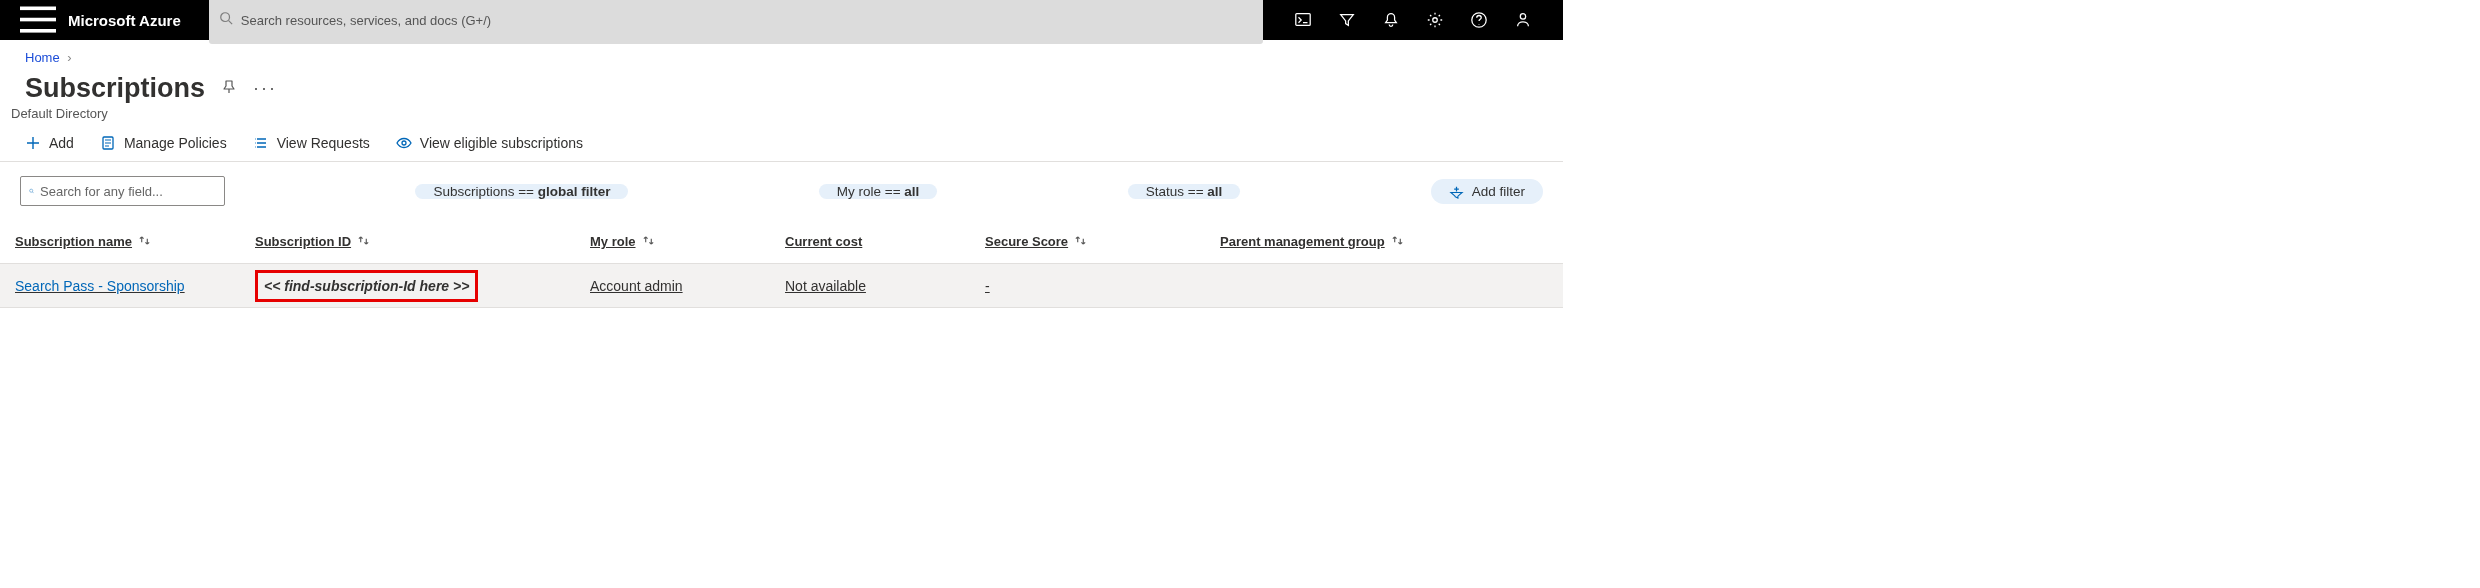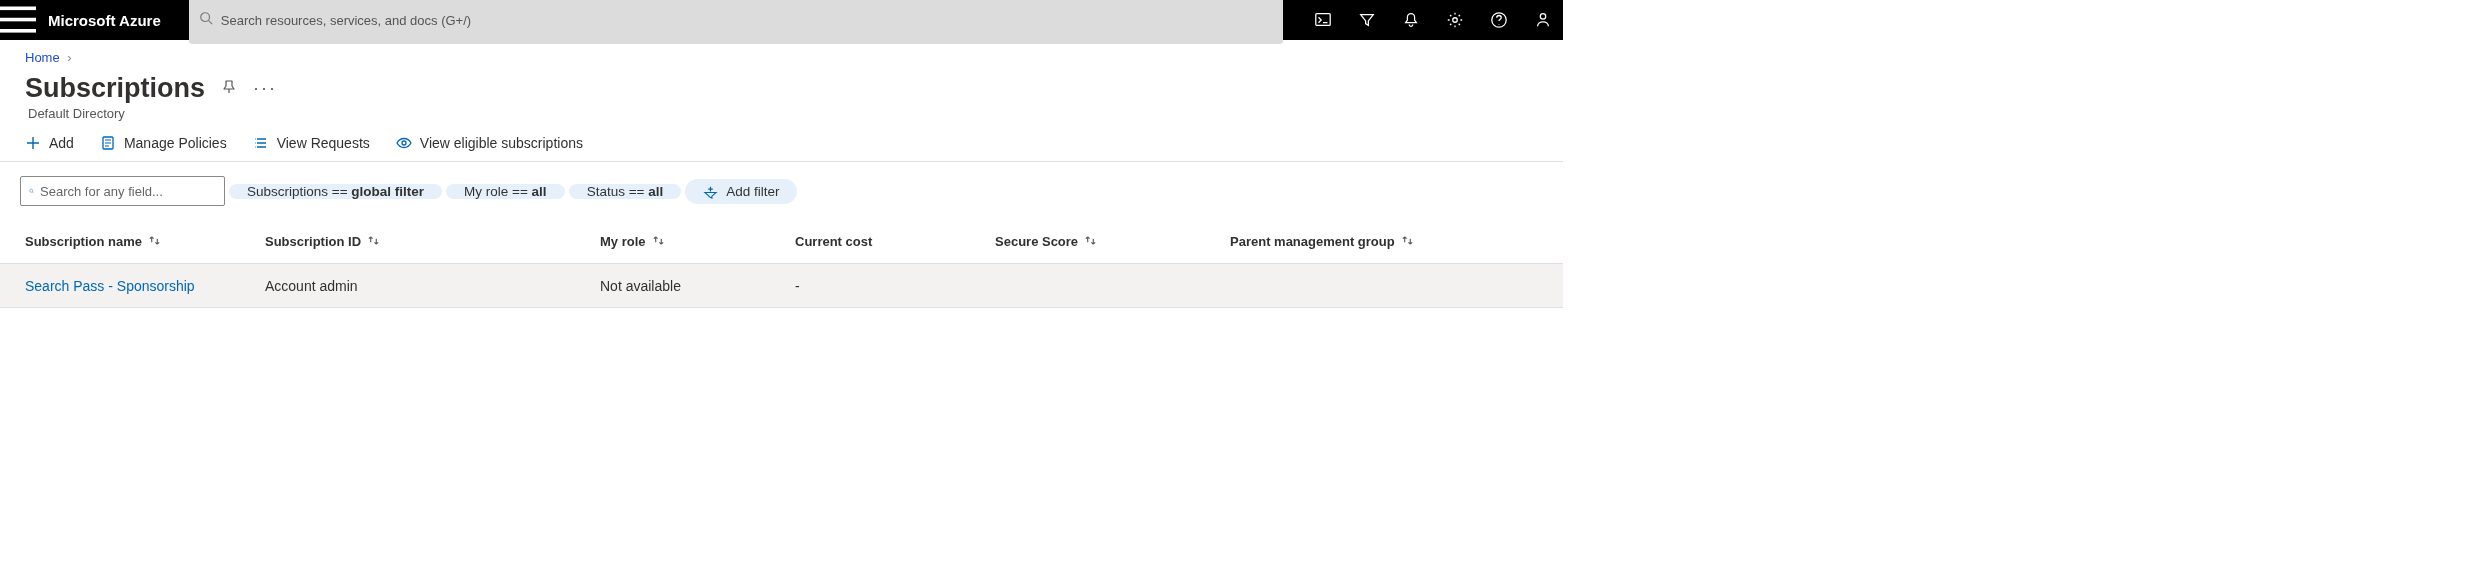--- a/index.html
+++ b/index.html
@@ -1,19 +1,19 @@
 <!DOCTYPE html>
 <html><head>
 <meta charset="utf-8">
 <style>
   * { box-sizing: border-box; margin: 0; padding: 0; }
   body { font-family: 'Segoe UI', Arial, sans-serif; background: #fff; color: #323130; width: 1563px; }
   
   
-  .topbar { display: flex; align-items: center; background: #000; height: 40px; padding: 0 0; }
+  .topbar { display: flex; align-items: center; background: #000; height: 40px; padding: 0 20px; }
   .hamburger { width: 36px; height: 40px; display:flex; align-items:center; justify-content:center; cursor:pointer; }
   .hamburger svg { fill:#fff; }
   .brand { color:#fff; font-size:15px; font-weight:600; margin-left:12px; margin-right:28px; white-space:nowrap; }
   .search-wrap { flex:1; }
   .search-box { display:flex; align-items:center; background:#dcdcdc; border-radius:3px; height:47px; padding:0 10px; }
   .search-box svg { width:14px; height:14px; opacity:.7; margin-right:8px; }
   .search-input { flex:1; border:none; background:transparent; font-size:13px; outline:none; color:#323130; }
   .search-input::placeholder { color:#555; }
   .topicons { display:flex; gap:4px; margin-left:20px; }
   .topicon { width:40px; height:40px; display:flex; align-items:center; justify-content:center; cursor:pointer; }
@@ -23,42 +23,42 @@
   .crumbs { padding: 10px 25px 4px; font-size:13px; }
   .crumb-link { color:#1d4ed8; cursor:pointer; }
   .crumb-sep { color:#888; margin:0 4px; }
   
   
   .titlewrap { display:flex; align-items:center; padding: 4px 25px 0; gap:16px; }
   .page-title { font-size:27px; font-weight:600; }
   .pin, .more { cursor:pointer; color:#555; }
   .pin svg { width:16px; height:16px; stroke:#555; fill:none; }
   .more { font-size:18px; letter-spacing:2px; }
-  .subtitle { padding: 2px 28px 14px; font-size:13px; color:#555; }
+  .subtitle { padding: 2px 11px 14px; font-size:13px; color:#555; }
   
   
   .toolbar { display:flex; align-items:center; gap:26px; padding: 0 25px 10px; border-bottom:1px solid #e1dfdd; }
   .tbtn { display:flex; align-items:center; gap:8px; font-size:14px; color:#323130; cursor:pointer; }
   .tbtn .ico { color:#0067b8; display:flex; }
   .tbtn .ico svg { width:16px; height:16px; }
   
   
-  .filters { display:flex; align-items:center; gap:4px; padding: 14px 20px; }
+  .filters { display:flex; align-items:center; gap:4px; padding: 14px 20px; justify-content: space-between; }
   .field-search { display:flex; align-items:center; border:1px solid #8a8886; border-radius:2px; height:30px; padding:0 8px; width:205px; }
   .field-search svg { width:14px; height:14px; stroke:#0067b8; fill:none; margin-right:6px; }
   .field-search input { border:none; outline:none; font-size:13px; flex:1; }
   .field-search input::placeholder { color:#666; }
   .pill { background:#e6f0fa; border-radius:16px; padding:0 18px; font-size:13.5px; color:#333; }
   .pill .bold { font-weight:700; }
   .addpill { background:#e6f0fa; border-radius:16px; padding:5px 18px; font-size:13.5px; color:#333; display:flex; align-items:center; gap:8px; cursor:pointer; }
   .addpill svg { width:15px; height:15px; stroke:#0067b8; fill:none; }
   
   
   .tbl { width:100%; }
-  .thead, .trow { display:grid; grid-template-columns: 240px 335px 195px 200px 235px 1fr; padding: 0 25px; align-items:center; }
+  .thead, .trow { display:grid; grid-template-columns: 240px 335px 195px 200px 235px 1fr; padding: 0 15px; align-items:center;text-decoration:underline; }
   .thead { height:44px; font-size:13px; font-weight:600; border-bottom:1px solid #e1dfdd; }
   .th { display:flex; align-items:center; gap:6px; }
   .sort svg { width:13px; height:13px; stroke:#555; fill:none; }
   .trow { height:44px; font-size:14px; background:#f3f2f1; border-bottom:1px solid #e1dfdd; }
   .link { color:#0067b8; cursor:pointer; }
   .hilite { border:3px solid #e60000; padding:5px 6px; font-style:italic; font-weight:600; display:inline-block; }
 </style>
 </head>
 <body>
 
@@ -230,18 +230,19 @@
       </div>
     <div class="th">
         <span>Parent management group</span>
         <span class="sort"><svg viewBox="0 0 14 14">
             <path d="M4 9V3M4 3l-2 2M4 3l2 2M10 5v6M10 11l-2-2M10 11l2-2" stroke-width="1.2"></path>
           </svg></span>
       </div>
   </div>
   <div class="trow">
     <div class="link">Search Pass - Sponsorship</div>
+    <div><span class="hilite">&lt;&lt; find-subscription-Id here &gt;&gt;</span></div>
     <div>Account admin</div>
     <div>Not available</div>
     <div>-</div>
     <div></div>
   </div>
 </div>
 
 </body></html>

